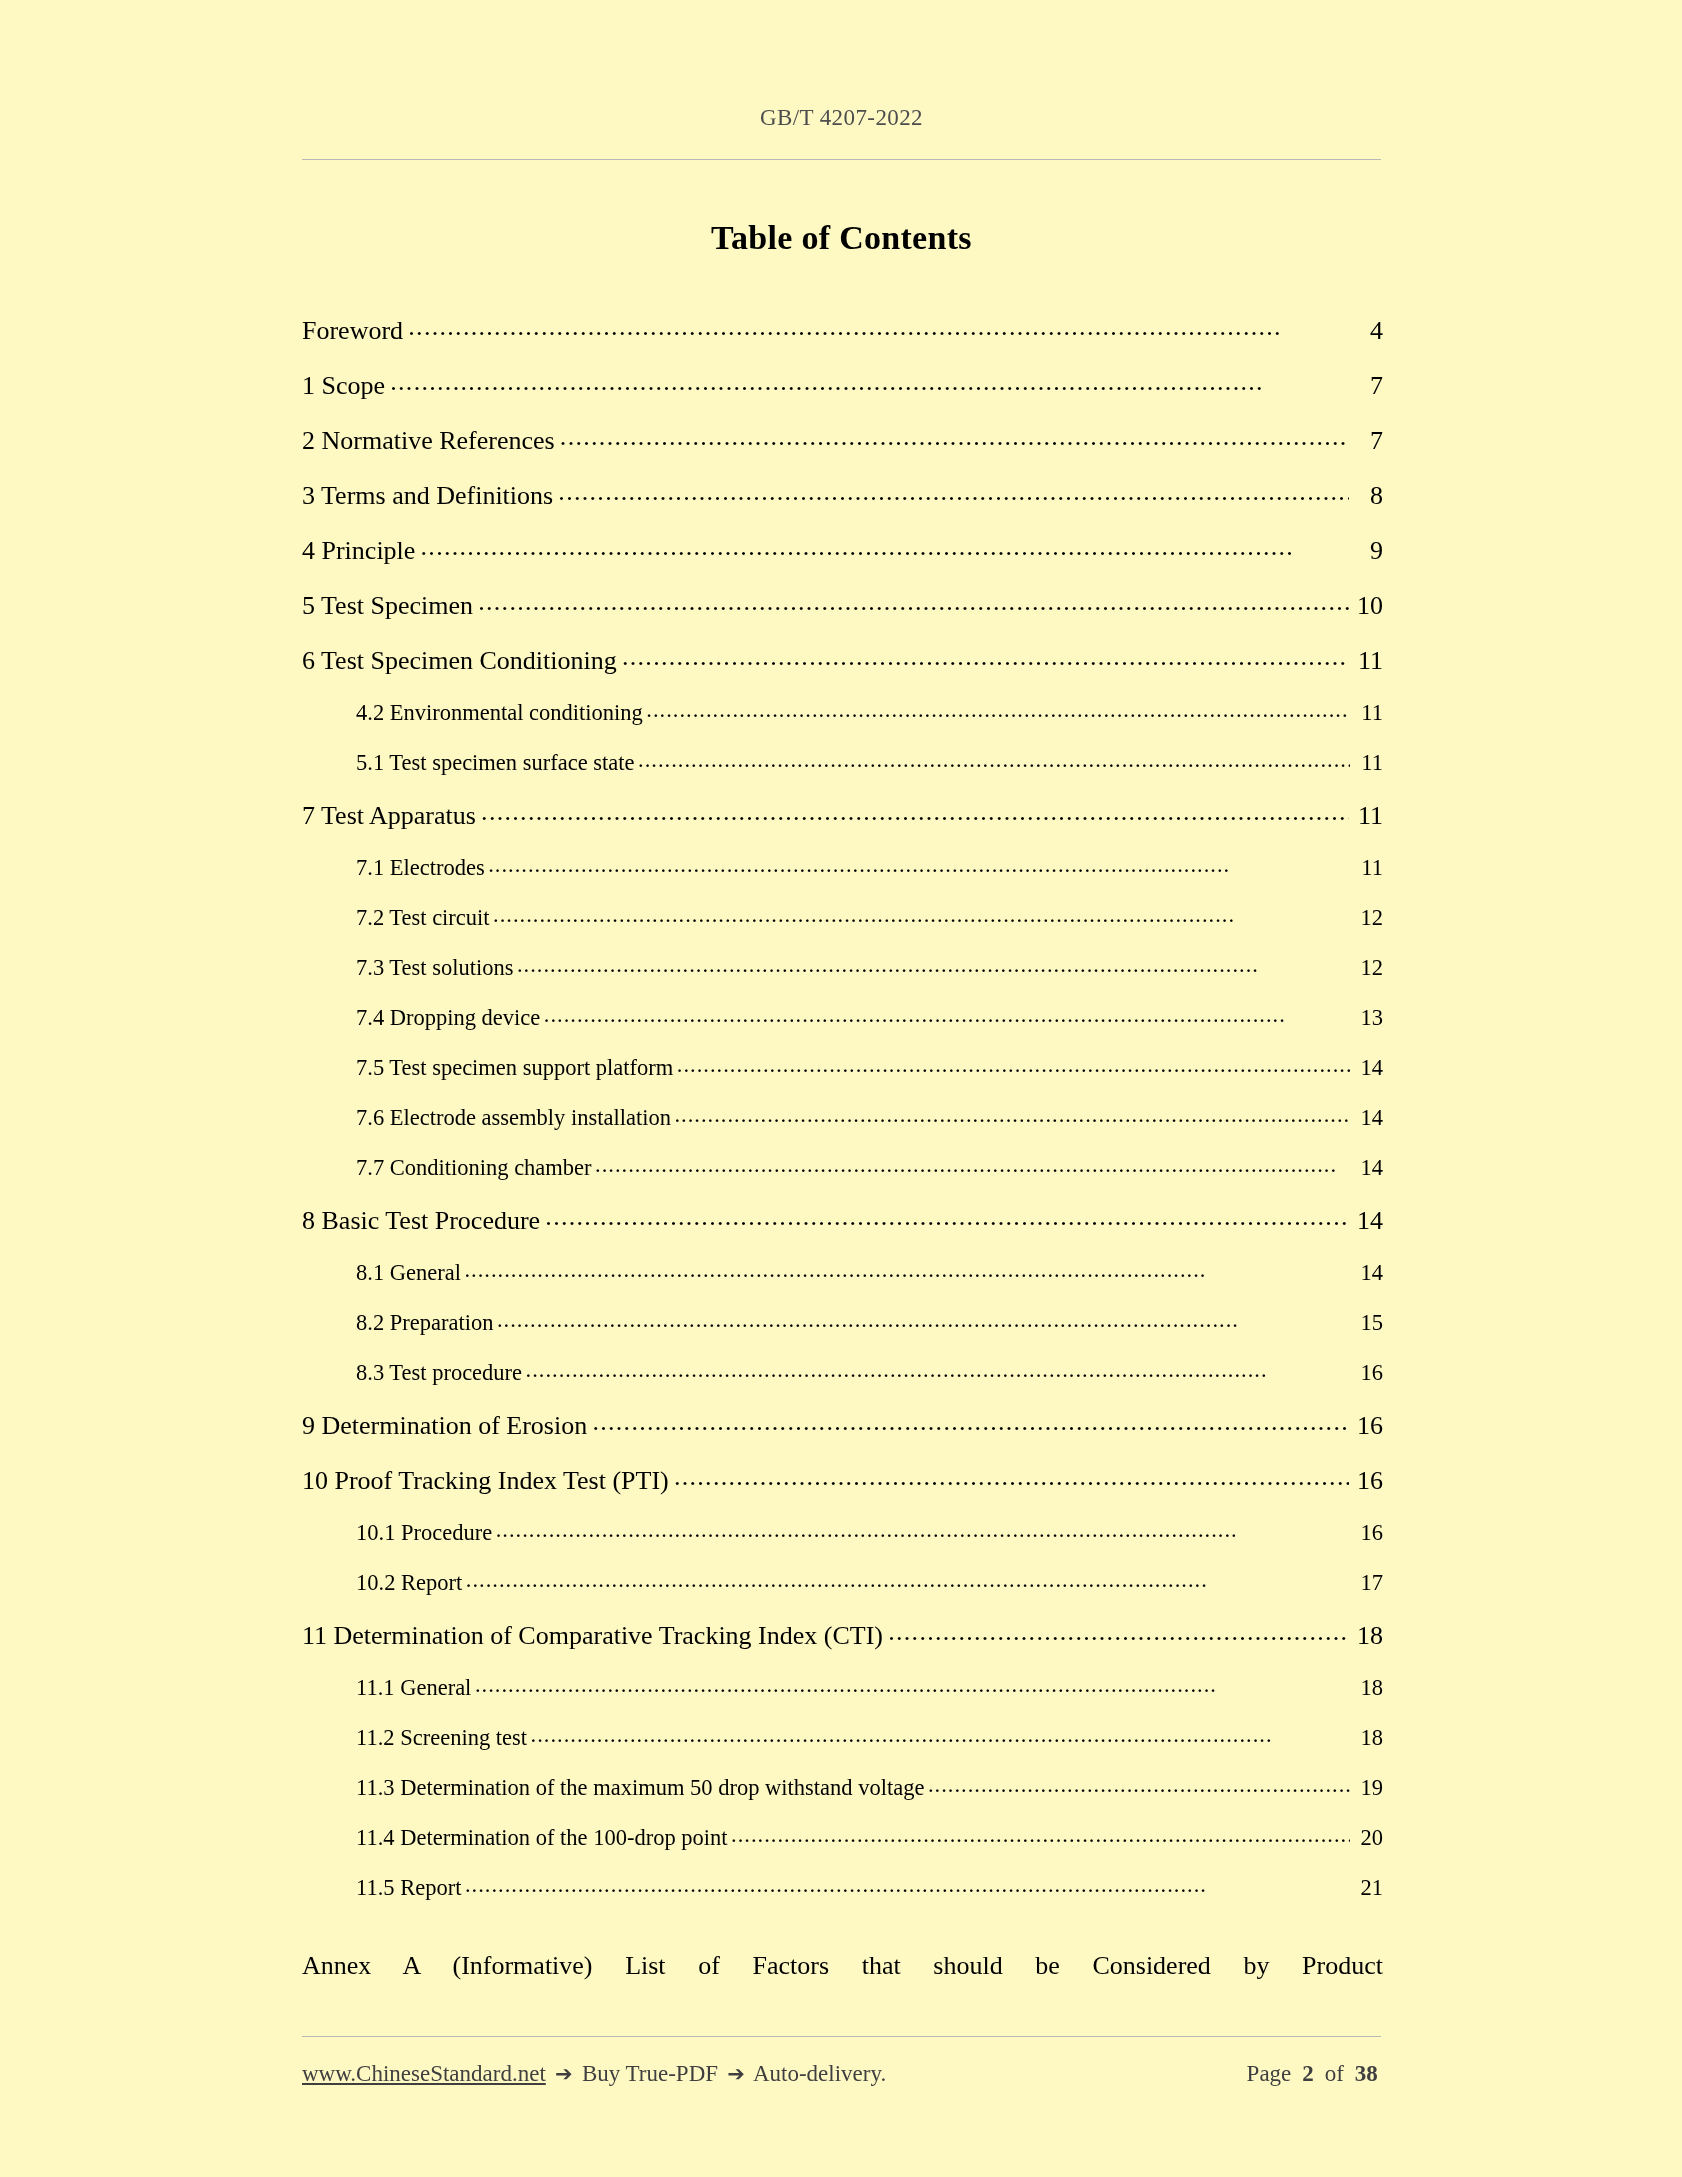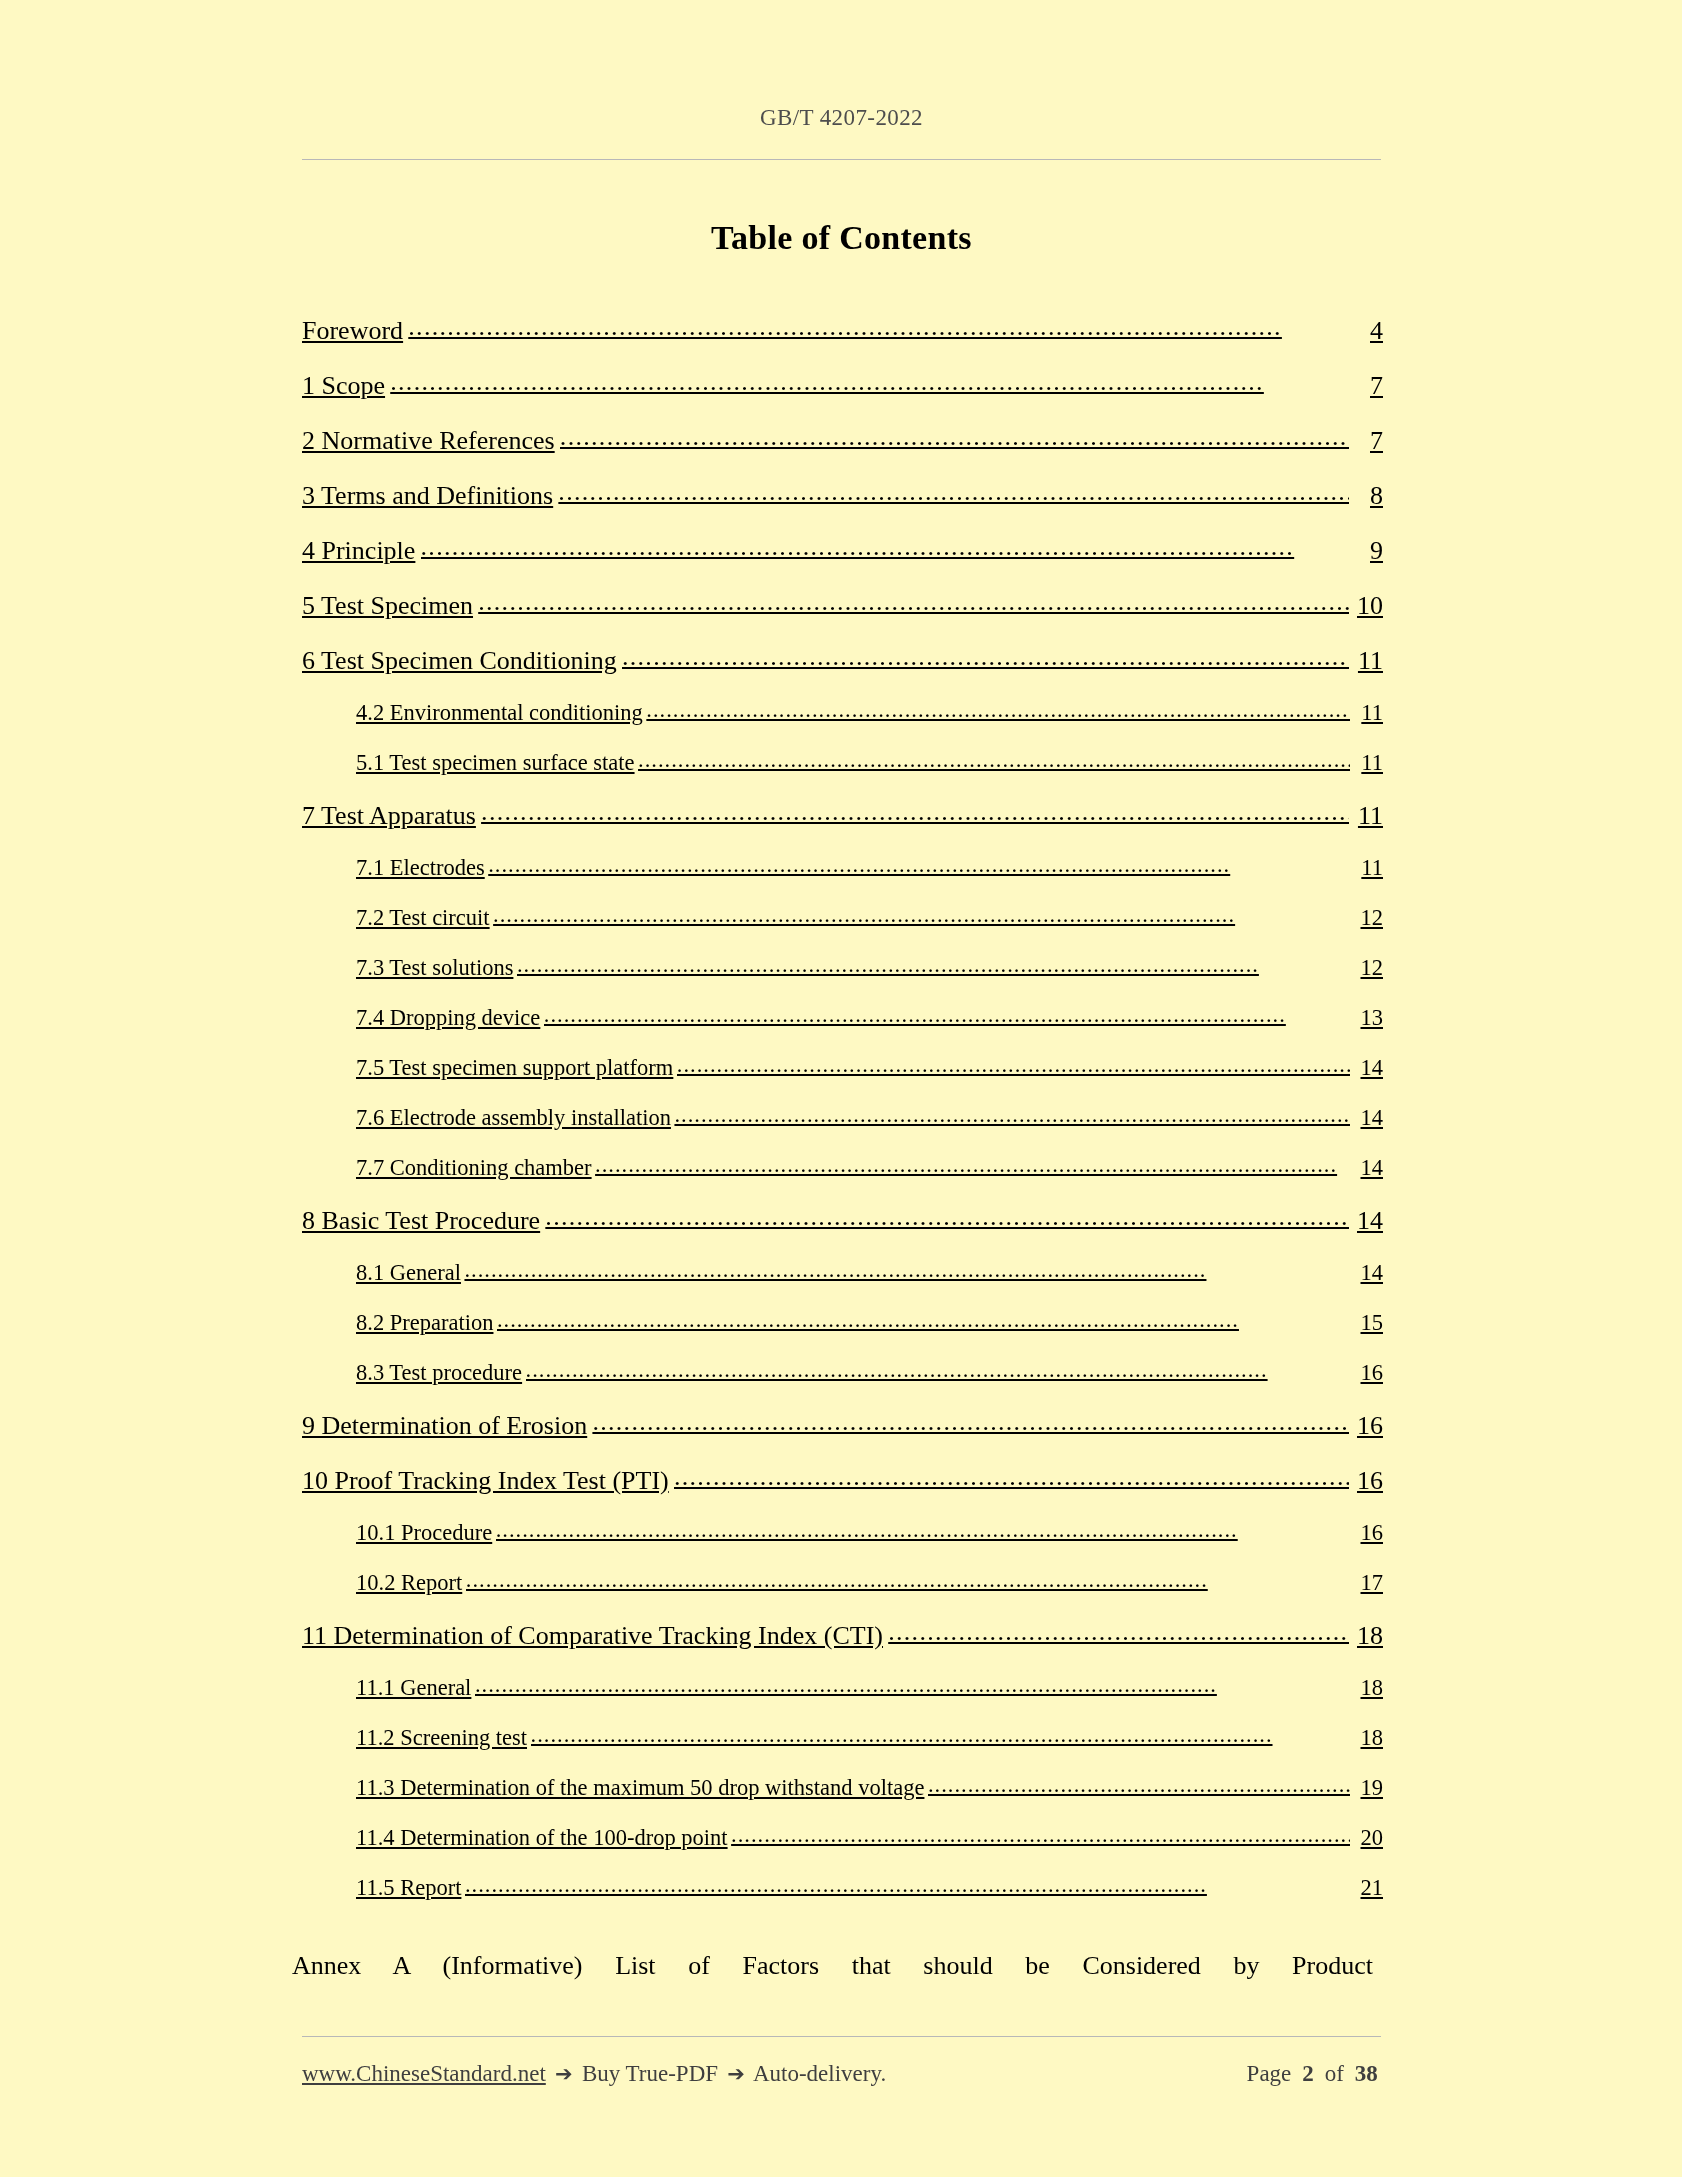--- a/index.html
+++ b/index.html
@@ -54,21 +54,20 @@
     position: absolute;
     top: 303px;
     left: 302px;
     width: 1081px;
   }
   .toc-row {
     display: flex;
     align-items: flex-start;
     width: 100%;
     box-sizing: border-box;
-    text-decoration: underline;
   }
   .toc-row.lvl1 {
     font-size: 26px;
     line-height: 55px;
     padding-left: 0px;
   }
   .toc-row.lvl2 {
     font-size: 22.5px;
     line-height: 50px;
     padding-left: 54px;
@@ -97,21 +96,21 @@
     text-align: right;
     white-space: nowrap;
     padding-left: 5.2px;
   }
   .toc-row.lvl1 .toc-page { min-width: 29px; }
   .toc-row.lvl2 .toc-page { min-width: 28px; }
 
   .annex-row {
     position: absolute;
     top: 1948px;
-    left: 292px;
+    left: 302px;
     width: 1081px;
     font-size: 26px;
     line-height: 35px;
     text-align: justify;
     text-align-last: justify;
   }
 
   .footer-rule {
     position: absolute;
     top: 2036px;

